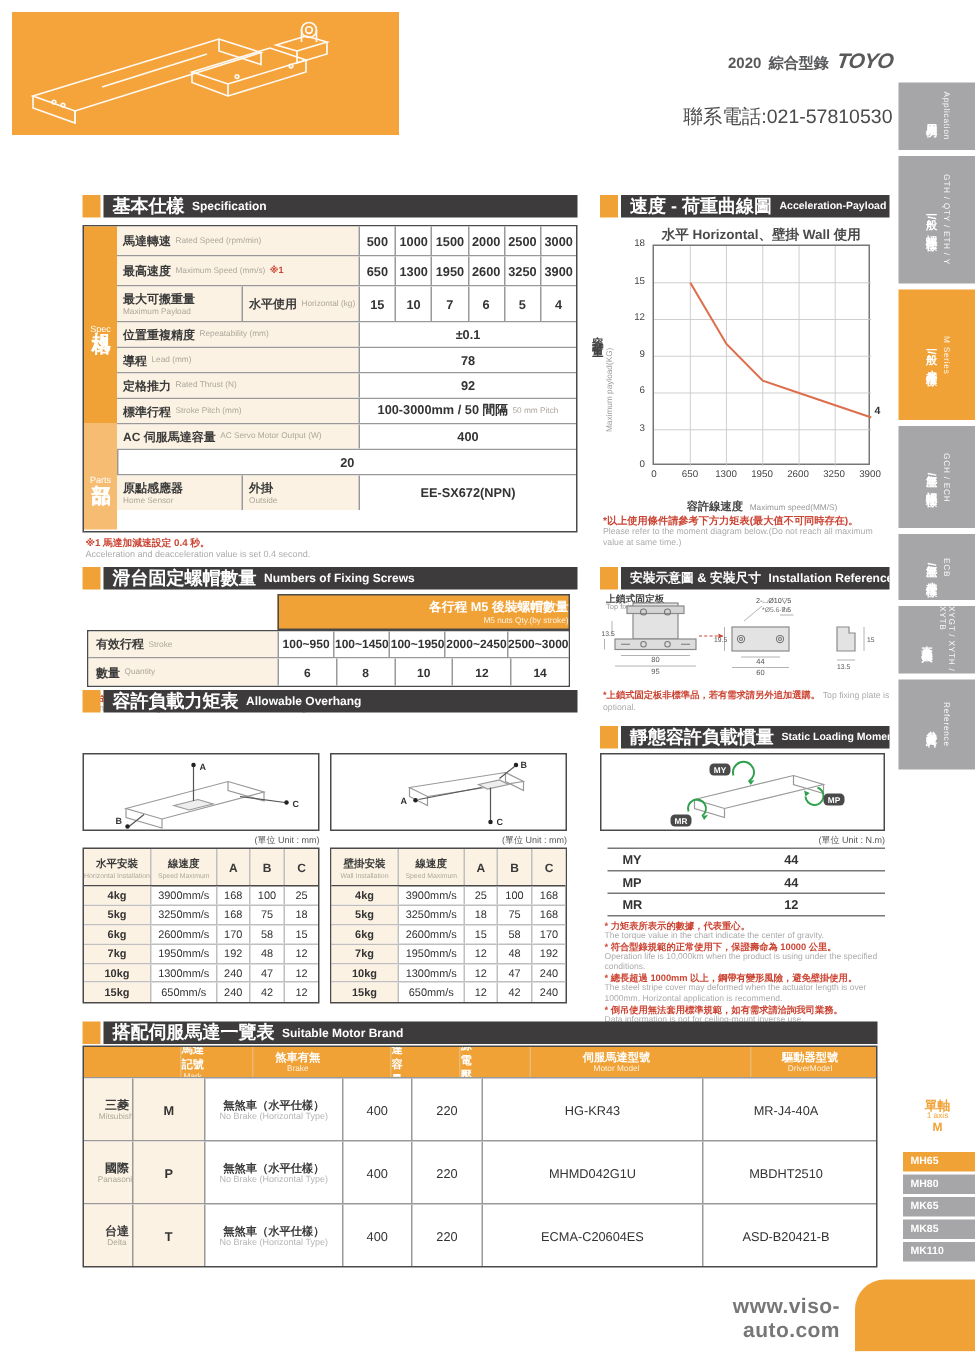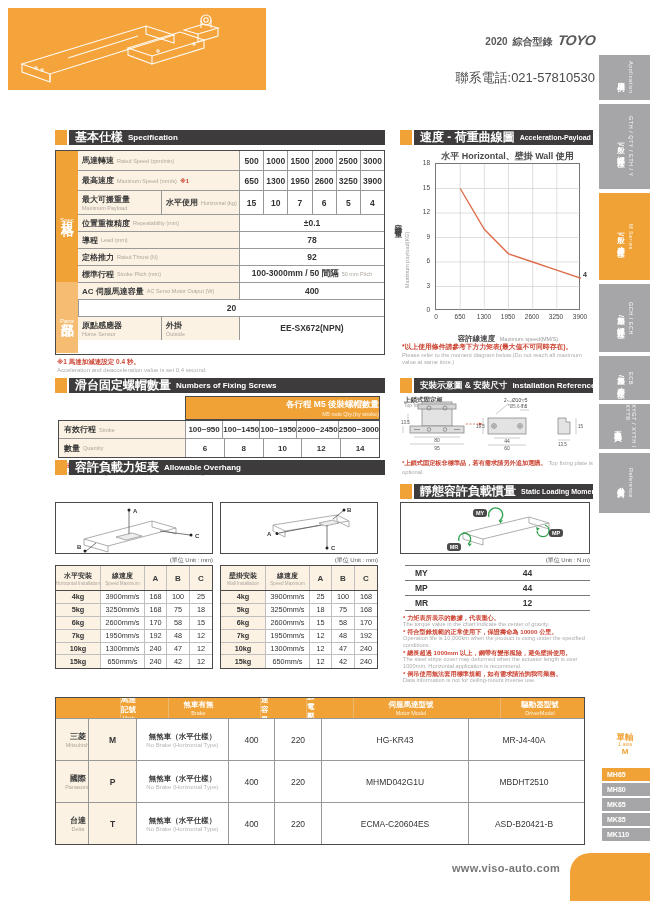--- a/index.html
+++ b/index.html
@@ -138,21 +138,21 @@
   .m-brake .ken{font-size:6px;color:#B5B5B5;}
 
   
   .mini-head{left:600px;top:733px;width:50px;text-align:center;color:var(--orange);line-height:1.05;}
   .mini-head .g1{font-size:8.5px;font-weight:bold;display:block;}
   .mini-head .g2{font-size:5.5px;display:block;}
   .mini-head .g3{font-size:8px;font-weight:bold;display:block;}
   .mini-item{left:602px;width:48px;height:13px;background:var(--gray-tab);color:#fff;font-size:7px;font-weight:bold;line-height:13px;padding-left:5px;}
   .mini-item.active{background:var(--orange);}
   .corner-box{left:570px;top:853px;width:80px;height:48px;background:var(--orange);border-top-left-radius:20px;}
-  .website{left:430px;top:862px;width:130px;text-align:right;font-size:11px;font-weight:bold;color:#777;letter-spacing:.3px;}
+  .website{left:430px;top:862px;width:130px;text-align:right;font-size:14px;font-weight:bold;color:#777;letter-spacing:.3px;}
 
   svg text{font-family:"Liberation Sans","DejaVu Sans",sans-serif;}
 </style>
 </head>
 <body>
 
 <div id="page">
 
   <div class="abs banner">
     <svg width="258" height="82" viewBox="0 0 258 82">
@@ -777,20 +777,27 @@
         <div class="nred">* 總長超過 1000mm 以上，鋼帶有變形風險，避免壁掛使用。</div>
         <div class="ngray">The steel stripe cover may deformed when the actuator length is over 1000mm. Horizontal application is recommend.</div>
       </div>
 
       <div>
         <div class="nred">* 倒吊使用無法套用標準規範，如有需求請洽詢我司業務。</div>
         <div class="ngray">Data information is not for ceiling-mount inverse use.</div>
       </div>
     </div>
 
+  <div class="abs sec-head" style="left:55px;top:681px;width:530px;">
+    <span class="sq"></span>
+    <span class="bar">
+        <span class="sec-zh">搭配伺服馬達一覽表</span>
+        <span class="sec-en">Suitable Motor Brand</span>
+      </span>
+  </div>
 
   <div class="abs motor-table">
     <div class="m-head">
       <div class="m-hc">
           <span class="hzh">廠牌</span>
           <span class="hen">Brand</span>
         </div>
       <div class="m-hc">
           <span class="hzh">馬達記號</span>
           <span class="hen">Mark</span>

